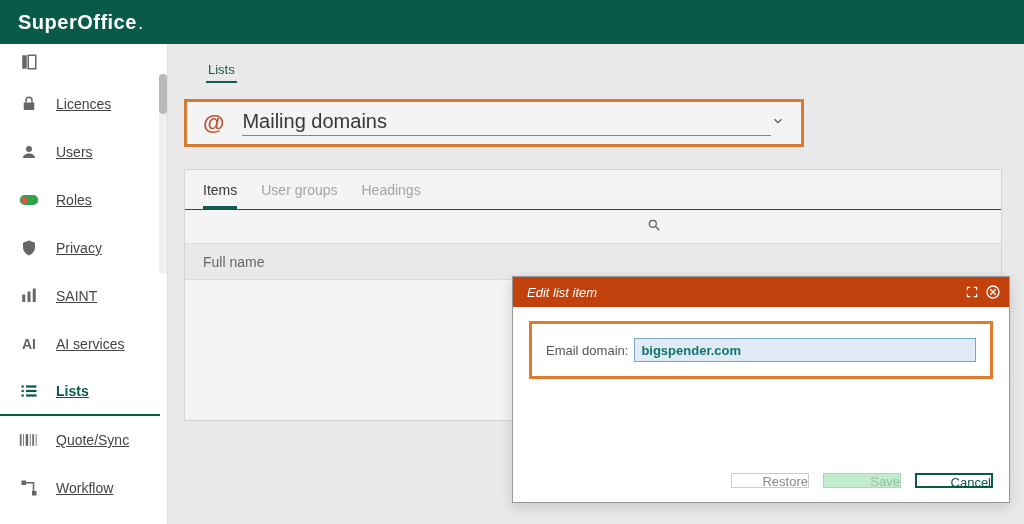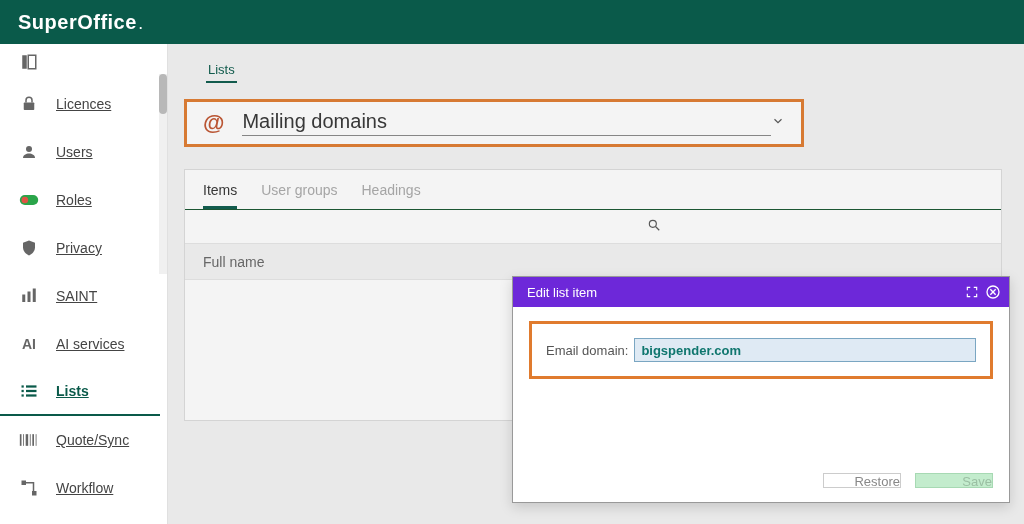--- a/index.html
+++ b/index.html
@@ -41,21 +41,21 @@
   .subtab.active { color: #333; border-bottom: 3px solid #0a5a4a; font-weight: 500; }
 
   .search-row { height: 34px; border-bottom: 1px solid #e6e6e6; display: flex; align-items: center; justify-content: flex-end; padding-right: 340px; }
   .search-row .mag { color: #555; }
 
   .grid-header { height: 36px; display: flex; align-items: center; padding-left: 18px; color: #666; font-size: 14px; background: #f4f4f4; border-bottom: 1px solid #e6e6e6; }
   .grid-body { height: 140px; }
 
   
   .dialog { position: absolute; right: 14px; top: 232px; width: 498px; background: #fff; border: 1px solid #999; box-shadow: 0 4px 12px rgba(0,0,0,0.15); }
-  .dialog-title { height: 30px; background: #6d28d9; color: #fff; display: flex; align-items: center; padding: 0 8px 0 14px; font-size: 13px; justify-content: space-between; }
+  .dialog-title { height: 30px; background: #c2410c; color: #fff; display: flex; align-items: center; padding: 0 8px 0 14px; font-size: 13px; justify-content: space-between; font-style: italic; }
   .dialog-title-right { display: flex; align-items: center; gap: 6px; }
   .dlg-ic { color: #fff; cursor: pointer; display:inline-flex; align-items:center; }
   .dialog-body { padding: 14px 16px; }
   .field-frame { border: 3px solid #e07b2e; padding: 14px 14px; margin-bottom: 80px; display: flex; align-items: center; }
   .field-label { font-size: 13px; color: #555; margin-right: 6px; }
   .field-input { flex: 1; height: 24px; border: 1px solid #7aa6c2; background: #dfeaf4; padding: 2px 6px; font-size: 13px; color: #0f766e; font-weight: bold; }
   .dialog-actions { display: flex; justify-content: flex-end; gap: 14px; padding: 0 16px 14px 16px; }
   .btn { min-width: 78px; height: 15px; border: 1px solid #ccc; background: #fff; font-size: 13px; color: #888; cursor: pointer; text-align: right; }
   .btn.save { background: #c3eccd; color: #9bbfa3; border-color: #a7d9b3; }
   .btn.cancel { color: #0a5a4a; border: 2px solid #0a5a4a; background:#fff; }
@@ -243,18 +243,19 @@
         </div>
         <div class="dialog-body">
           <div class="field-frame">
             <span class="field-label">Email domain:</span>
             <input class="field-input" type="text" value="bigspender.com" style="">
           </div>
         </div>
         <div class="dialog-actions">
           <button class="btn">Restore</button>
           <button class="btn save">Save</button>
+          <button class="btn cancel">Cancel</button>
         </div>
       </div>
 
     </div>
   </div>
 </div>
 
 </body></html>

